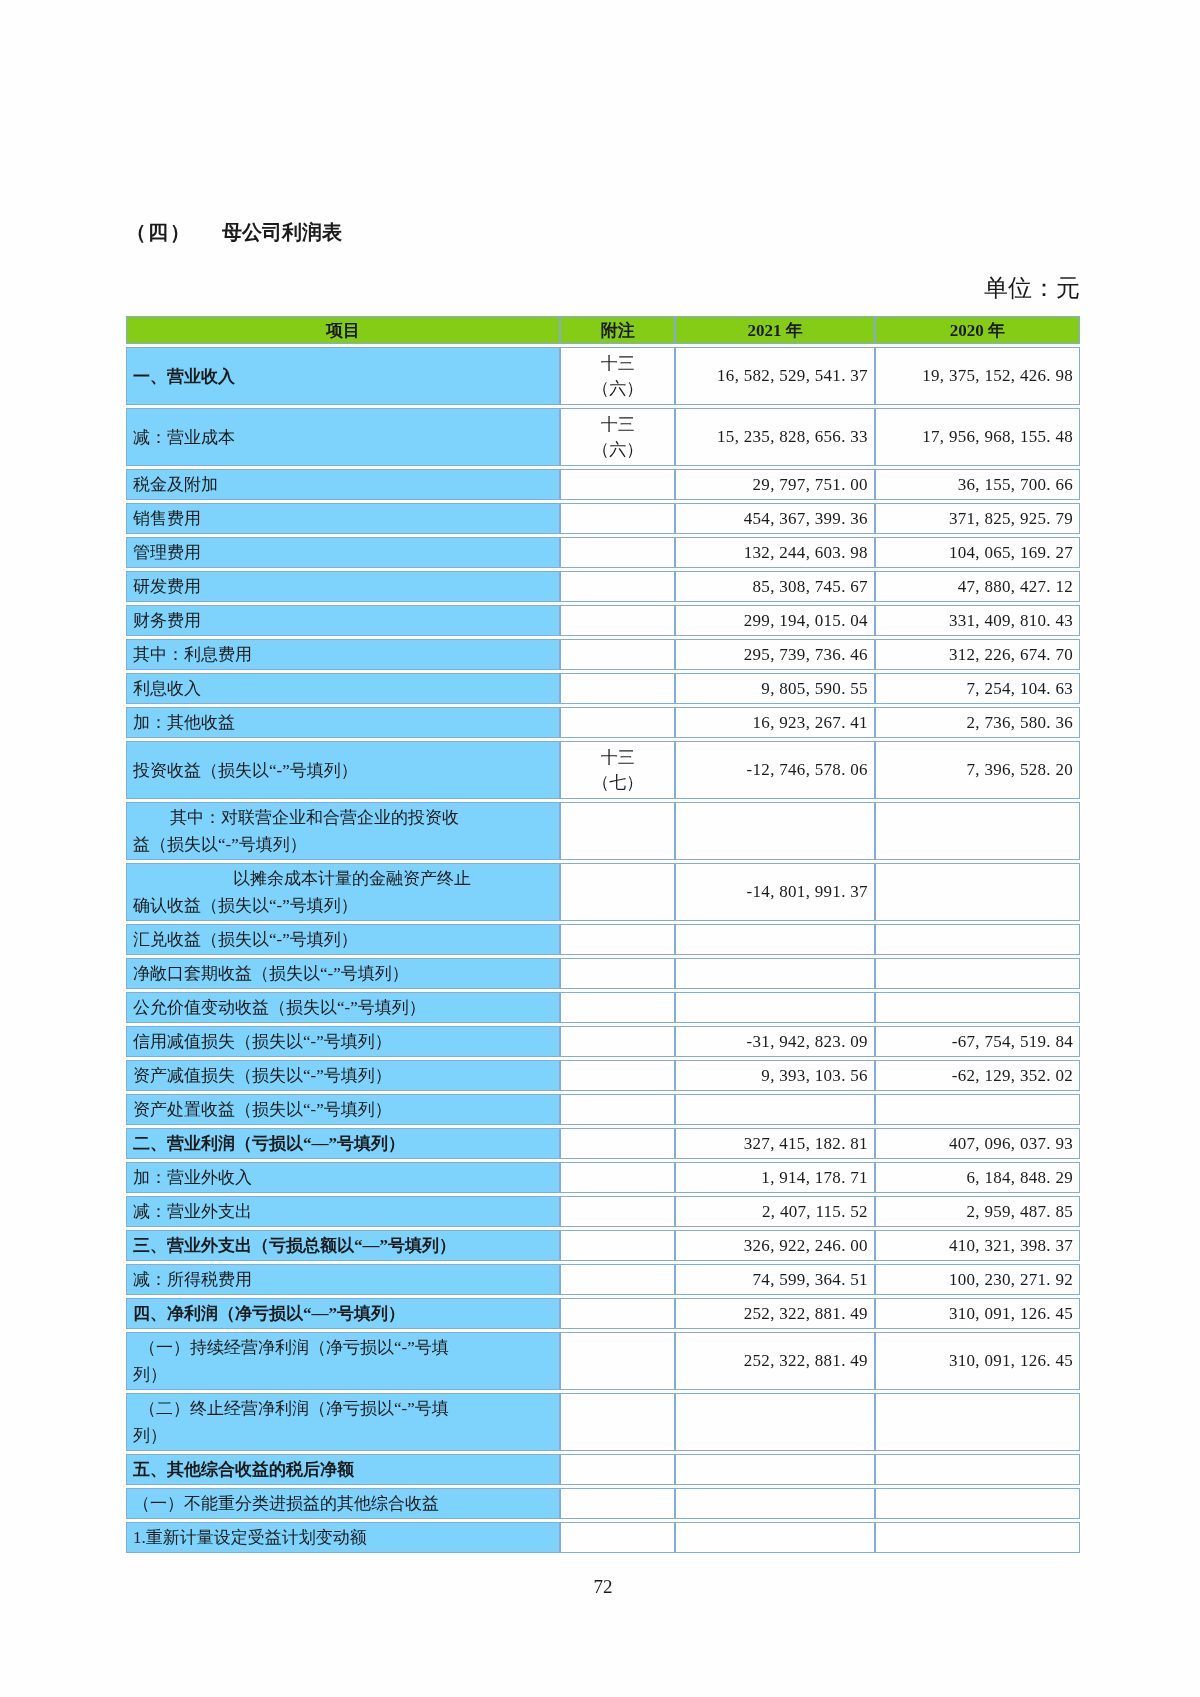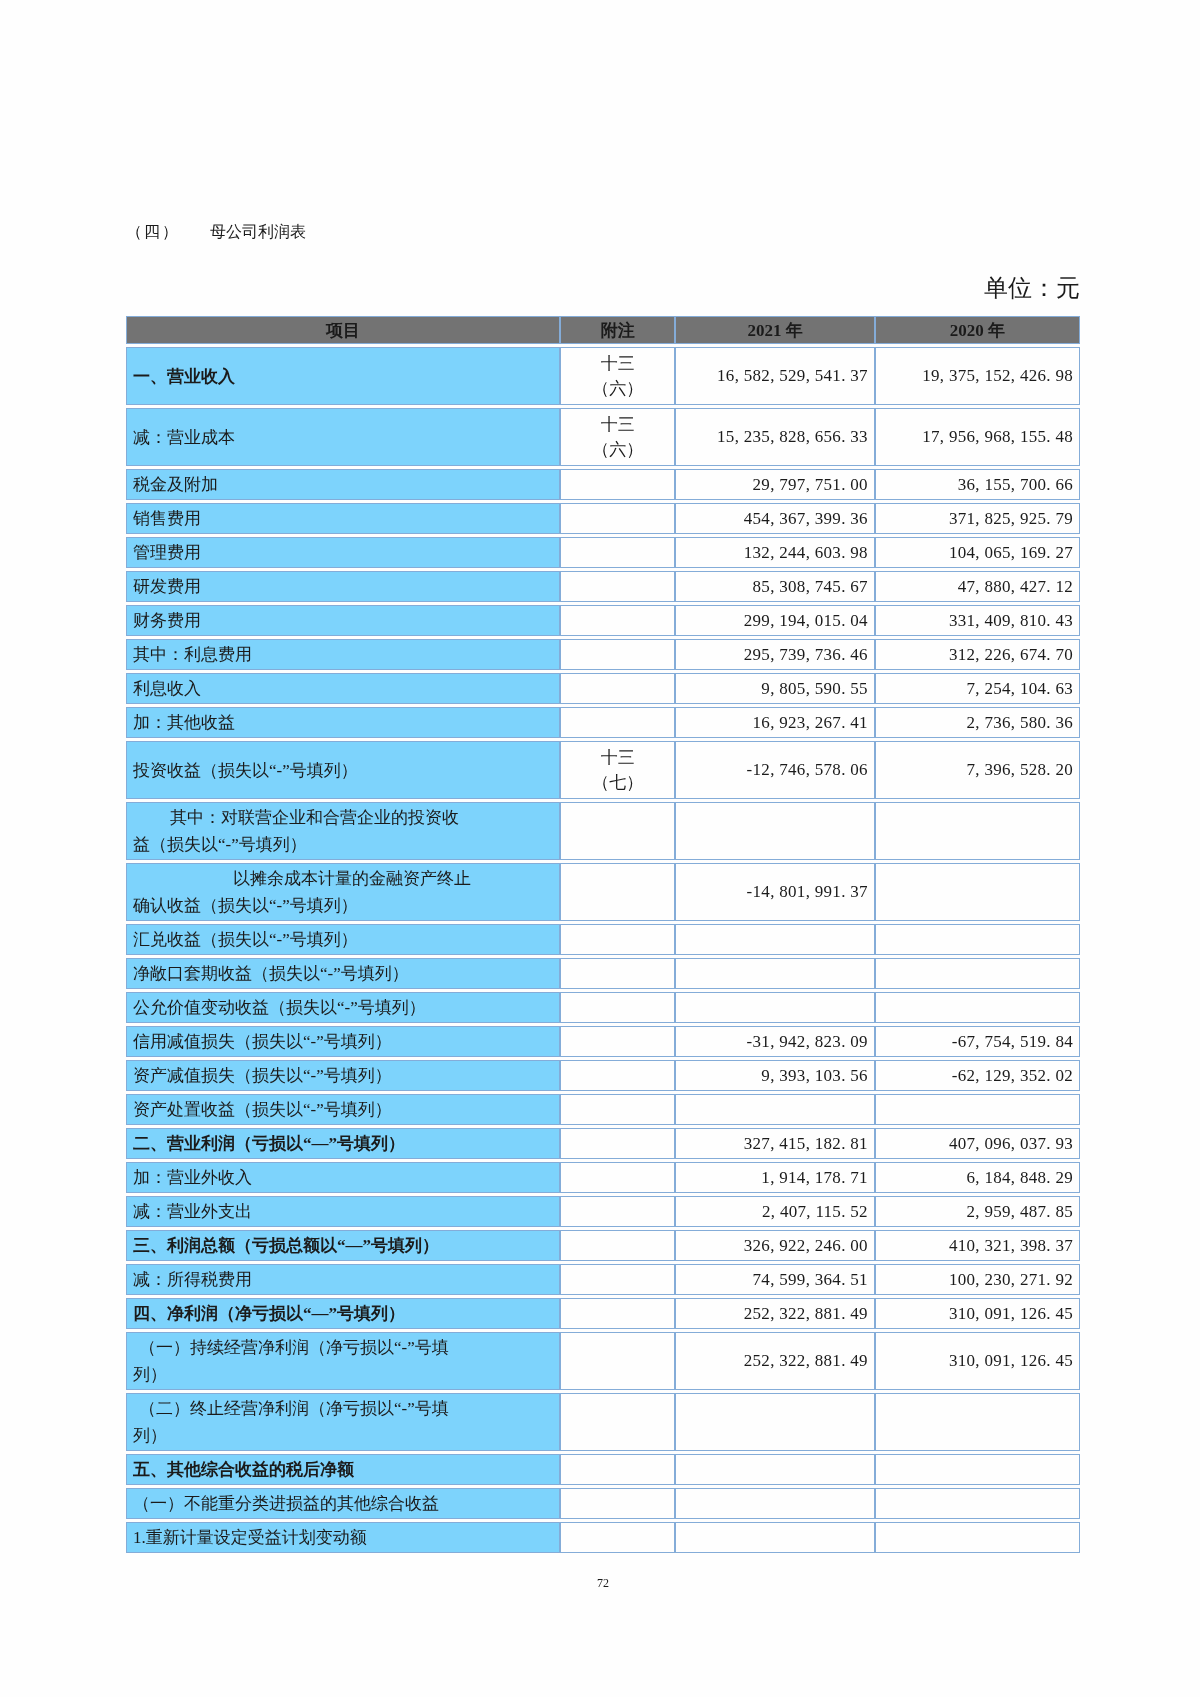--- a/index.html
+++ b/index.html
@@ -2,50 +2,50 @@
 <html><head>
 <meta charset="utf-8">
 <style>
   html,body{margin:0;padding:0;background:#ffffff;}
   .page{
     width:1200px;height:1697px;background:#fefefe;position:relative;
     font-family:"Liberation Serif","DejaVu Serif",serif;color:#1b1b1b;
     box-sizing:border-box;overflow:hidden;
   }
   .content{padding:220px 120px 0 126px;box-sizing:border-box;}
-  .doc-title{font-size:16px;font-weight:normal;line-height:24px;}
+  .doc-title{font-size:20px;font-weight:bold;line-height:24px;}
   .doc-title .title-index{margin-right:30px;letter-spacing:2px;}
   .unit-line{text-align:right;font-size:24px;margin-top:28px;margin-bottom:9px;}
   table.fin{
     width:100%;border-collapse:separate;border-spacing:0 3px;
     table-layout:fixed;font-size:17px;
   }
   table.fin th,table.fin td{
     border:1px solid #84acd8;padding:1px 6px;box-sizing:border-box;
     overflow:hidden;
   }
   table.fin th{
-    background:#737373;font-weight:bold;height:28px;text-align:center;
+    background:#84cc16;font-weight:bold;height:28px;text-align:center;
   }
   td.c-label{
     background:#7dd3fc;text-align:left;white-space:pre-line;line-height:27px;
   }
   td.c-note{text-align:center;white-space:pre-line;line-height:25px;padding:1px 2px;}
   td.c-num{text-align:right;padding-right:12px;letter-spacing:0.3px;}
   tr.single td{height:31px;}
   tr.tall td{height:58px;}
   tr.bold td.c-label{font-weight:bold;}
   .ind0{padding-left:9px;}
   .ind1{padding-left:51px;}
   .ind2{padding-left:73px;margin-left:40px;}
   .w-item{width:45.5%;}
   .w-note{width:12.1%;}
   .w-2021{width:20.9%;}
   .w-2020{width:21.5%;}
-  .page-num{text-align:center;font-size:12px;margin-top:20px;}
+  .page-num{text-align:center;font-size:19px;margin-top:20px;}
 </style>
 </head>
 <body>
 
 <div class="page">
   <div class="content">
 
     <div class="doc-title">
       <span class="title-index">（四）</span><span>母公司利润表</span>
     </div>
@@ -199,21 +199,21 @@
             <td class="c-num">1, 914, 178. 71</td>
             <td class="c-num">6, 184, 848. 29</td>
           </tr>
           <tr class="single">
             <td class="c-label ind0">减：营业外支出</td>
             <td class="c-note"></td>
             <td class="c-num">2, 407, 115. 52</td>
             <td class="c-num">2, 959, 487. 85</td>
           </tr>
           <tr class="single bold">
-            <td class="c-label ind0">三、利润总额（亏损总额以“—”号填列）</td>
+            <td class="c-label ind0">三、营业外支出（亏损总额以“—”号填列）</td>
             <td class="c-note"></td>
             <td class="c-num">326, 922, 246. 00</td>
             <td class="c-num">410, 321, 398. 37</td>
           </tr>
           <tr class="single">
             <td class="c-label ind0">减：所得税费用</td>
             <td class="c-note"></td>
             <td class="c-num">74, 599, 364. 51</td>
             <td class="c-num">100, 230, 271. 92</td>
           </tr>

